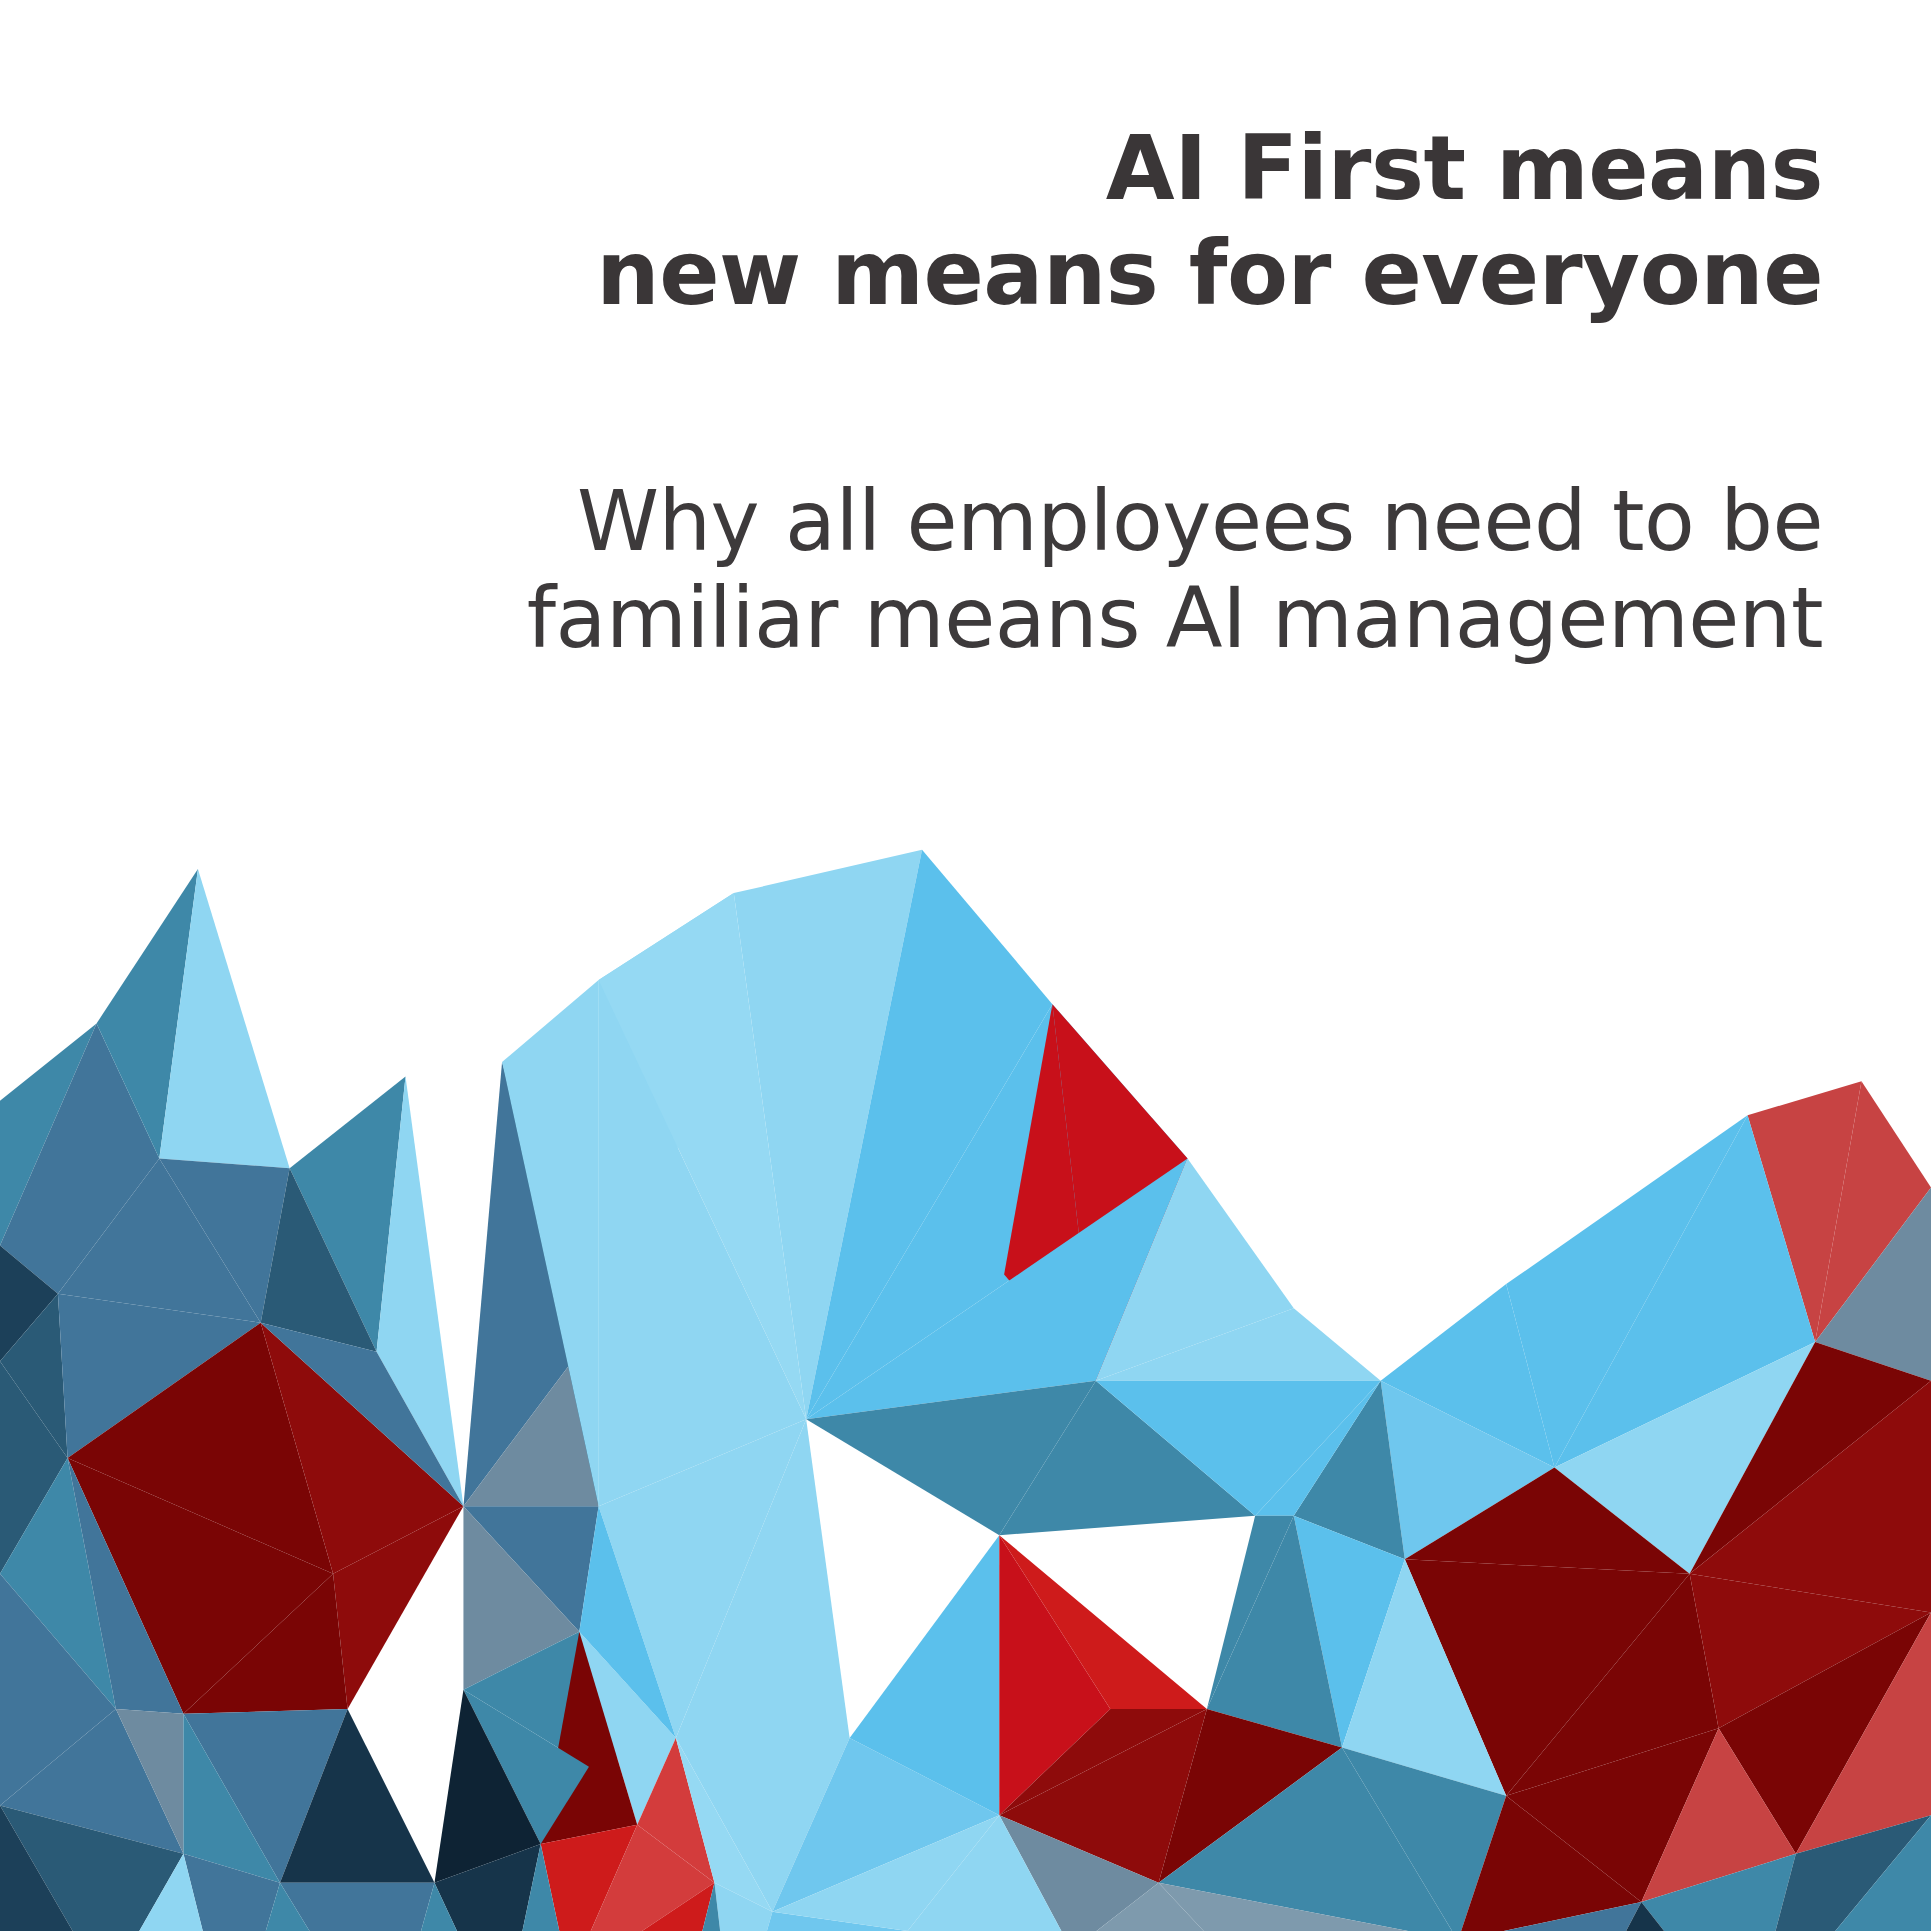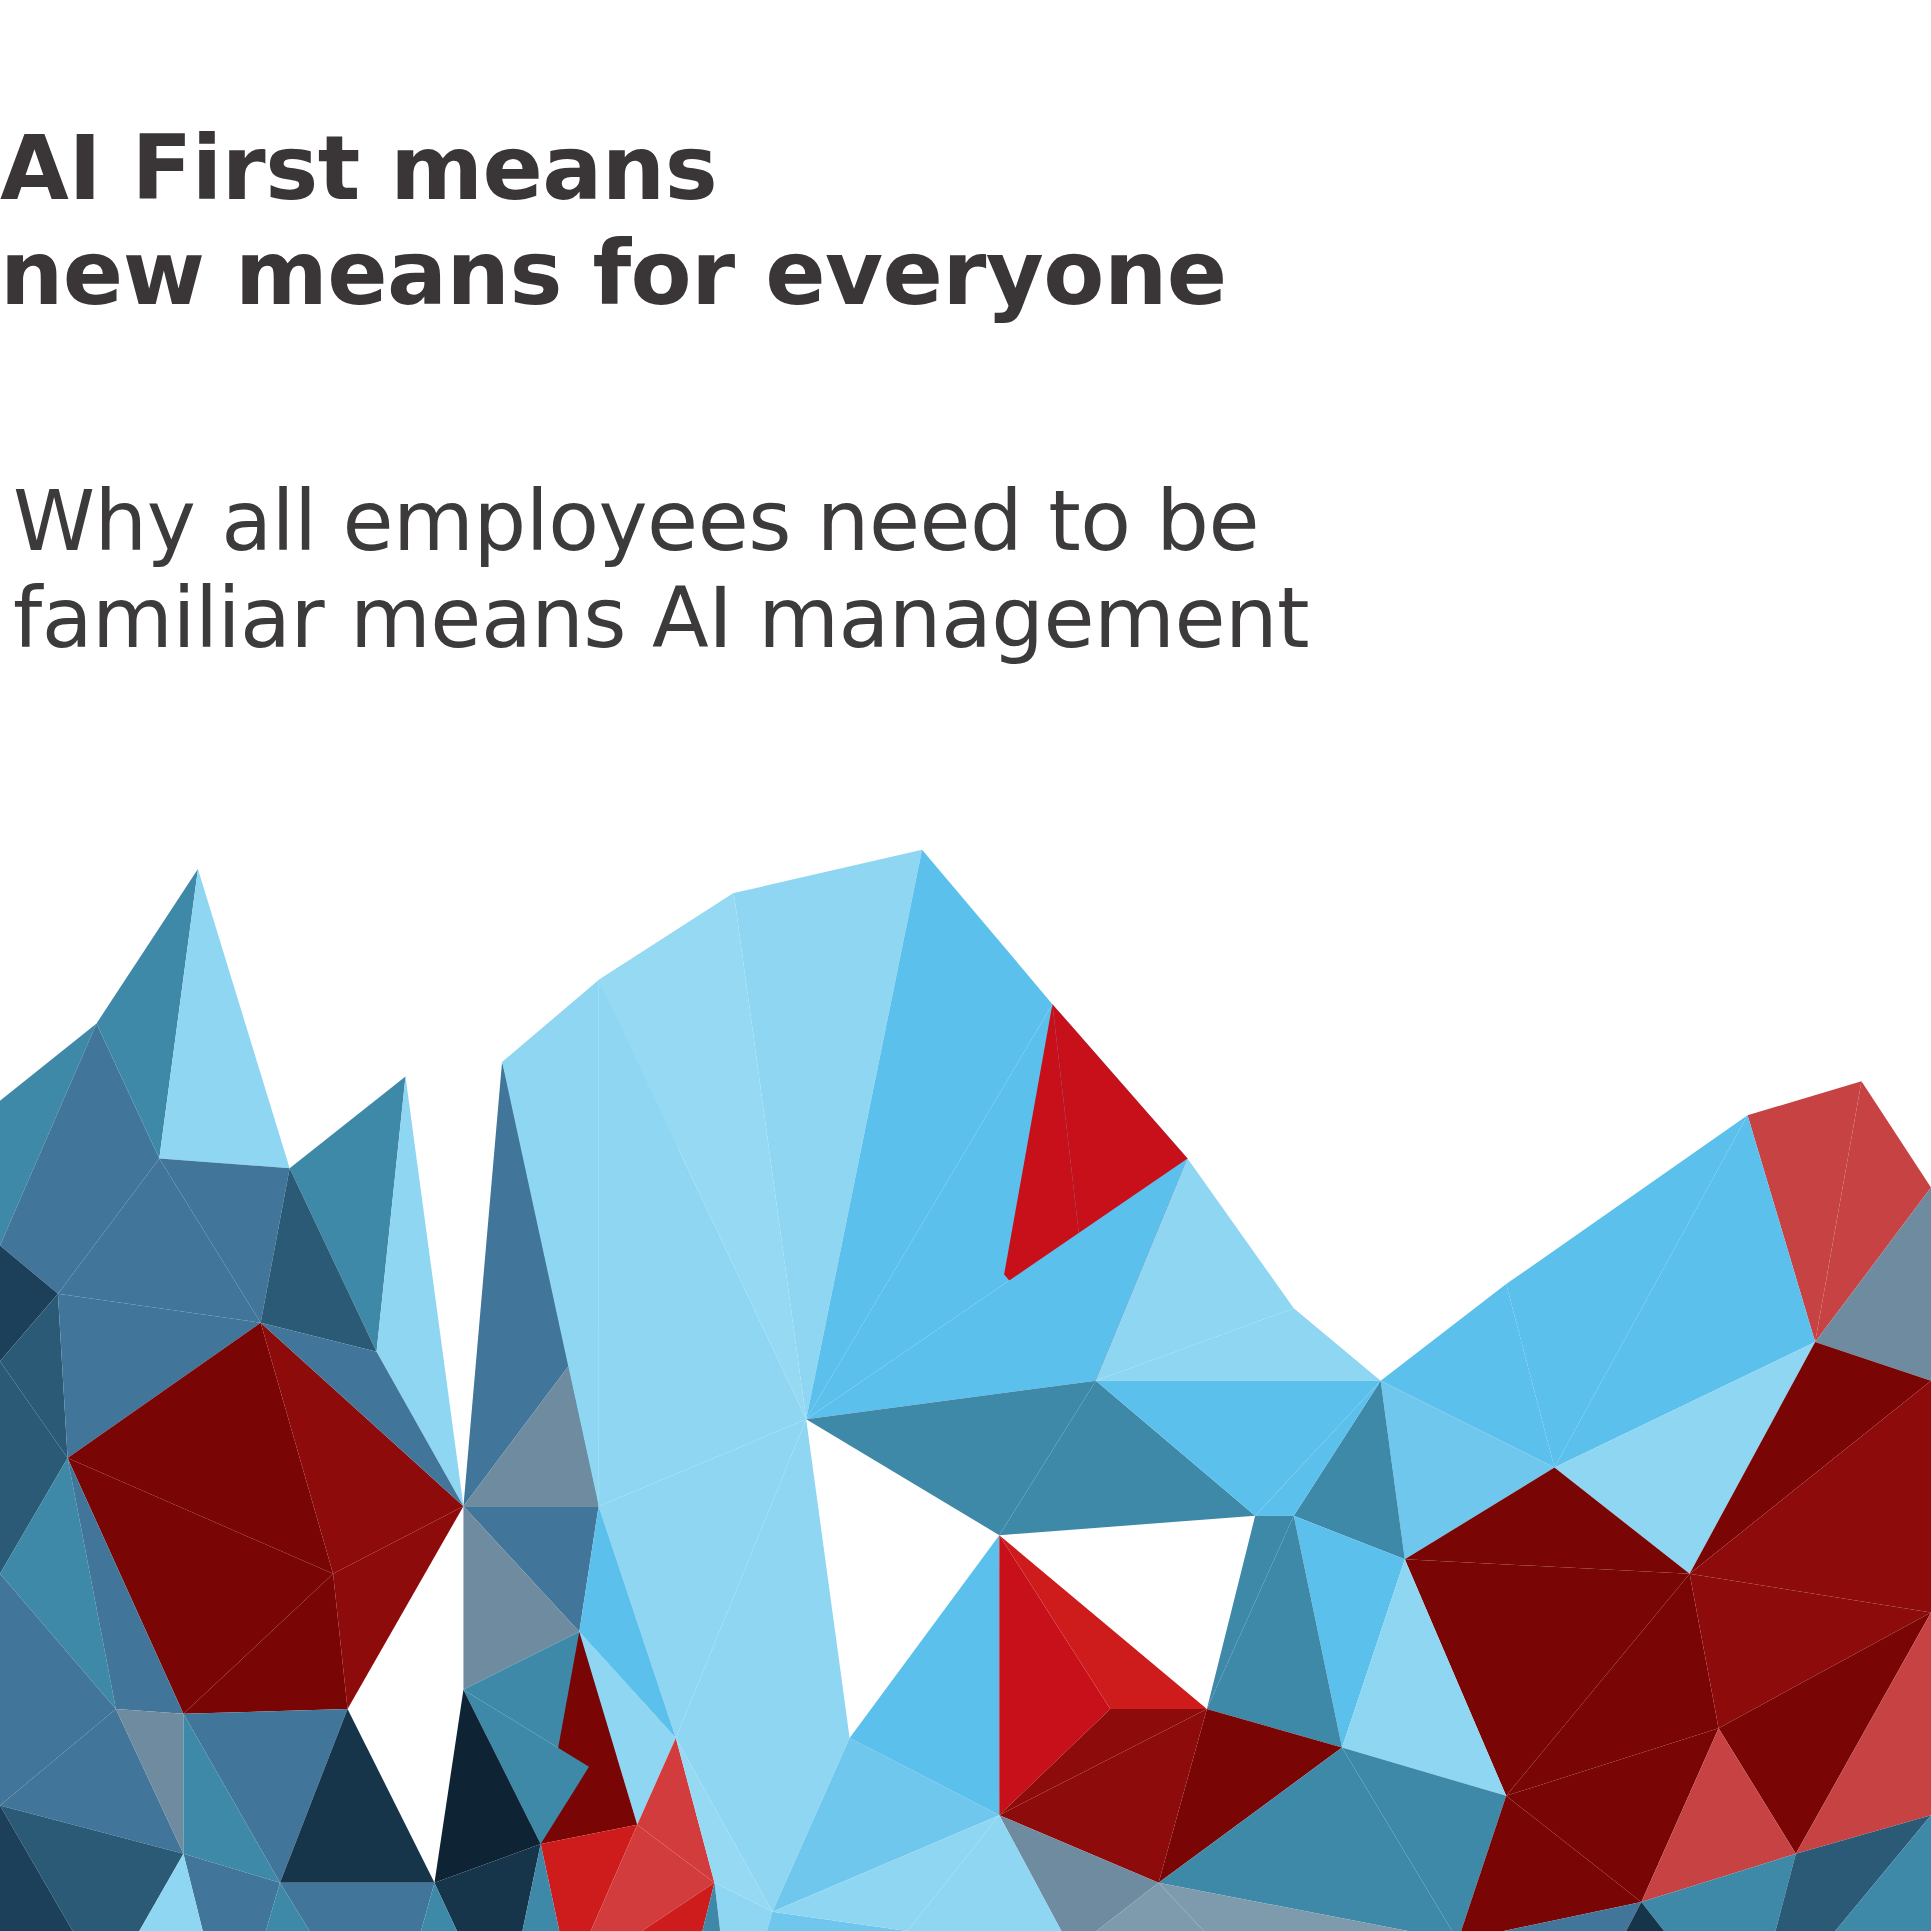--- a/index.html
+++ b/index.html
@@ -13,21 +13,21 @@
     height: 1931px;
     background: #ffffff;
     overflow: hidden;
     font-family: "DejaVu Sans", "Liberation Sans", sans-serif;
   }
   .text-block {
     position: absolute;
     left: 0;
     top: 0;
     width: 1823px;
-    text-align: left;
+    text-align: right;
   }
   #headline {
     top: 116px;
     color: #3a3637;
     font-family: "DejaVu Sans", "Liberation Sans", sans-serif;
     font-weight: 700;
     font-size: 89px;
     line-height: 1.18;
     letter-spacing: -0.5px;
   }
@@ -35,21 +35,20 @@
     display: block;
   }
   #subhead {
     top: 473px;
     color: #3d3a3b;
     font-family: "DejaVu Sans", "Liberation Sans", sans-serif;
     font-weight: 400;
     font-size: 83px;
     line-height: 1.17;
     letter-spacing: -0.5px;
-    padding-left: 13px;
   }
   #subhead .line {
     display: block;
   }
   #poly-art {
     position: absolute;
     left: 0;
     bottom: 0;
     width: 1931px;
     height: 1091px;

